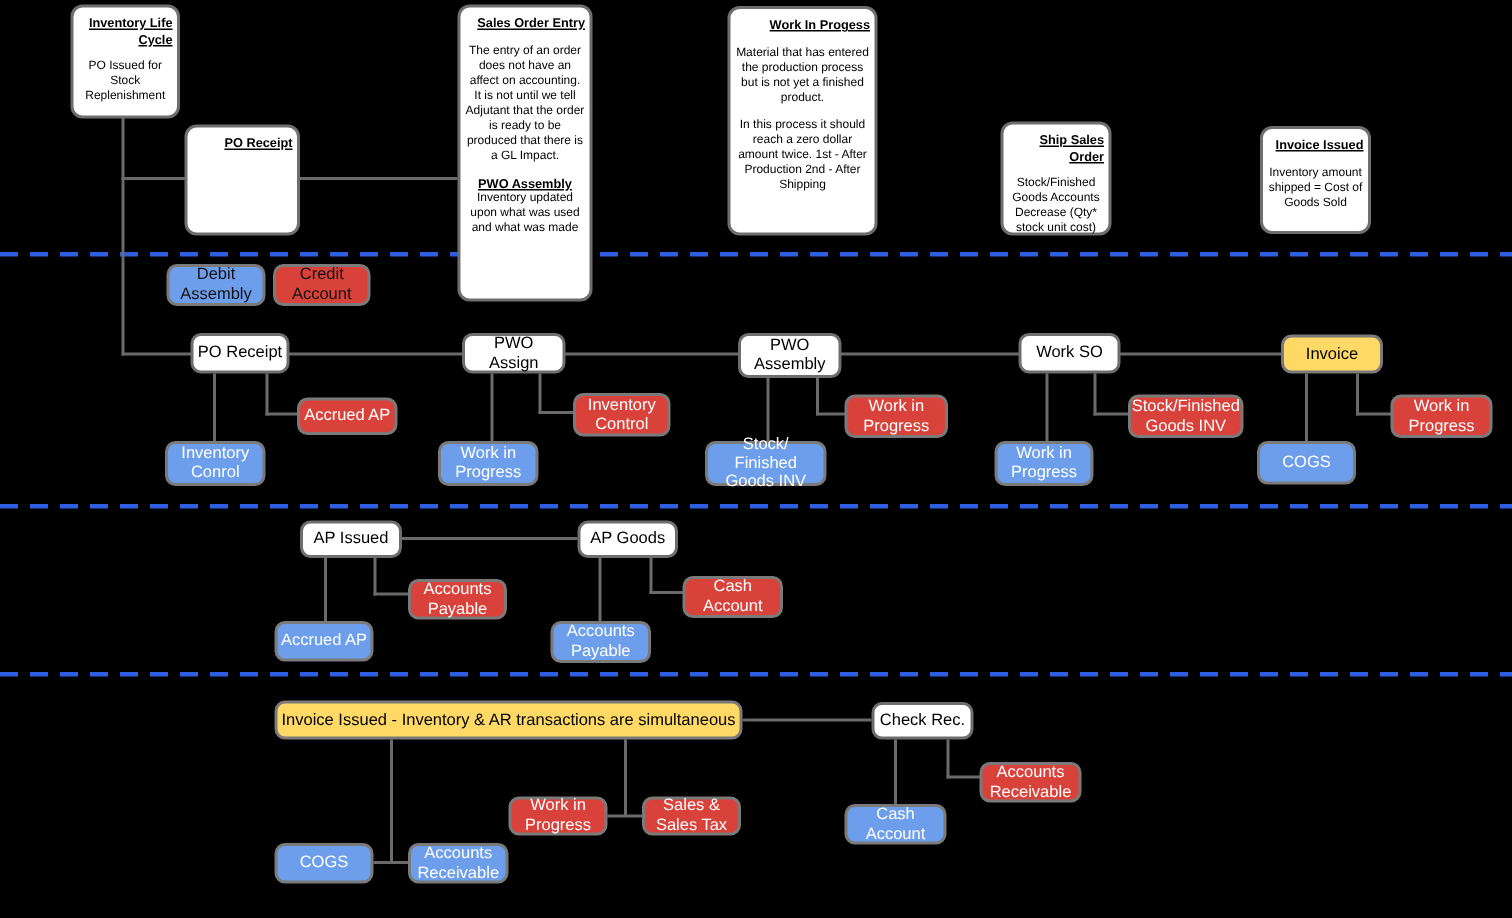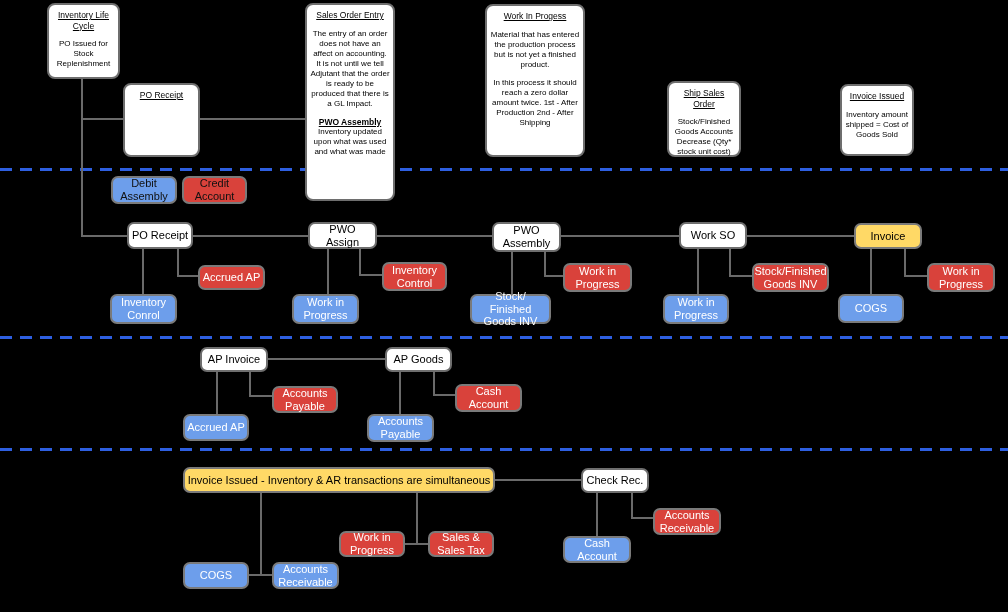--- a/index.html
+++ b/index.html
@@ -35,21 +35,21 @@
   .darktext { color:#111; }
 
   
   .note {
     position:absolute; box-sizing:border-box; z-index:2;
     background:#fff; color:#000;
     border:2px solid #6e6e6e; border-radius:8px;
     font-size:8px; line-height:1.25; text-align:center;
     padding:5px 3px;
   }
-  .note .t { display:block; font-size:8.5px; font-weight:normal; text-decoration:underline; margin-bottom:8px; }
+  .note .t { display:block; font-size:8.5px; font-weight:bold; text-decoration:underline; margin-bottom:8px;text-align:right; }
   .note .st { display:block; font-size:8.5px; font-weight:bold; text-decoration:underline; margin-top:8px; }
   .note .b { display:block; }
   .note .b + .b { margin-top:8px; }
 </style>
 </head>
 <body>
 
 <div id="canvas">
 
   <div class="sep" style="top:168px"></div>
@@ -168,21 +168,21 @@
 
   <div class="line" style="left:268px;top:358px;width:117px;height:2px"></div>
   <div class="line" style="left:216px;top:372px;width:2px;height:42px"></div>
   <div class="line" style="left:249px;top:372px;width:2px;height:25px"></div>
   <div class="line" style="left:249px;top:395px;width:25px;height:2px"></div>
   <div class="line" style="left:399px;top:372px;width:2px;height:42px"></div>
   <div class="line" style="left:433px;top:372px;width:2px;height:24px"></div>
   <div class="line" style="left:433px;top:394px;width:24px;height:2px"></div>
 
   <div class="box white" style="left:200px;top:347px;width:68px;height:25px">
-    <span>AP Invoice</span>
+    <span>AP Issued</span>
   </div>
   <div class="box red" style="left:272px;top:386px;width:66px;height:27px">
     <span>Accounts Payable</span>
   </div>
   <div class="box blue" style="left:183px;top:414px;width:66px;height:27px">
     <span>Accrued AP</span>
   </div>
   <div class="box white" style="left:385px;top:347px;width:67px;height:25px">
     <span>AP Goods</span>
   </div>

